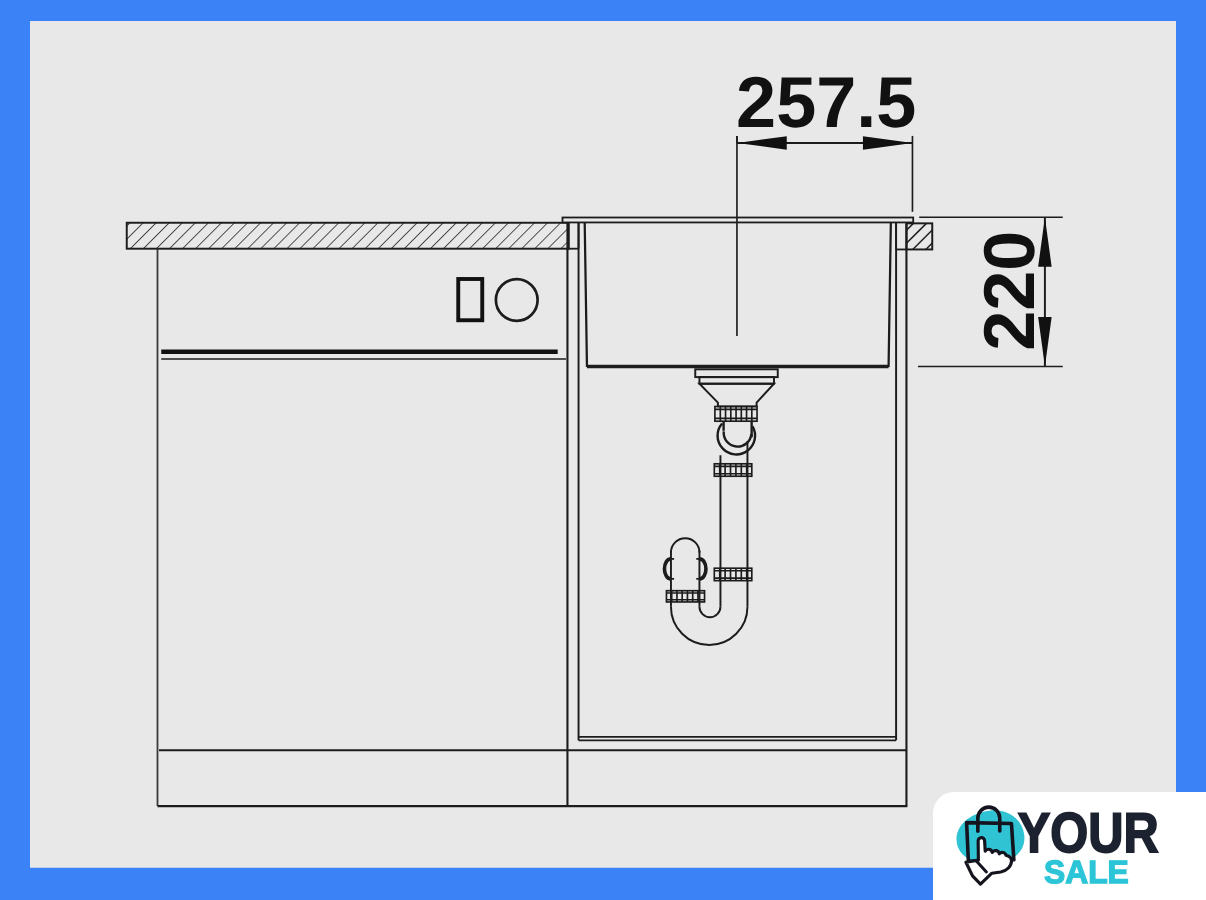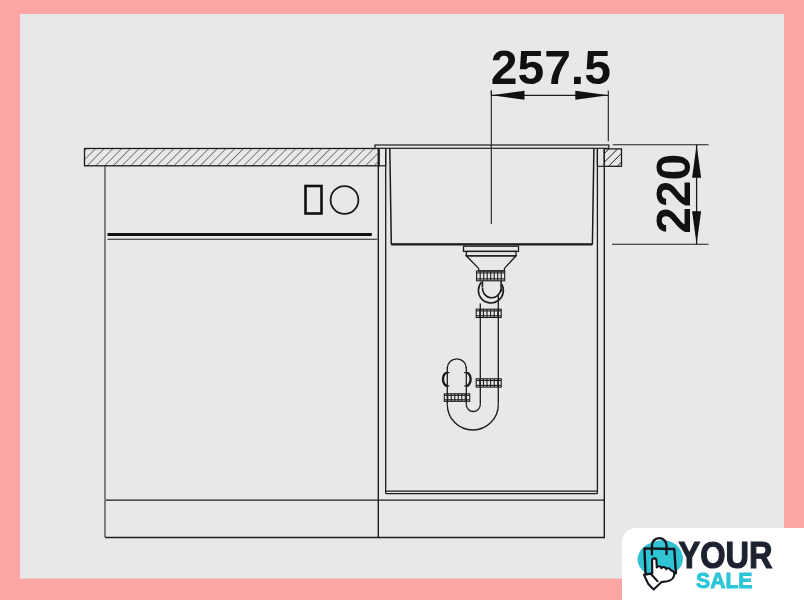--- a/index.html
+++ b/index.html
@@ -1,16 +1,16 @@
 <!DOCTYPE html>
 <html><head>
 <meta charset="utf-8">
 <style>
   html,body{margin:0;padding:0;background:#ffffff;}
-  #page{position:relative;width:804px;height:600px;background:#fca5a5;overflow:hidden;
+  #page{position:relative;width:804px;height:600px;background:#3b82f6;overflow:hidden;
         font-family:"Liberation Sans", sans-serif;}
   svg{display:block;}
 </style>
 </head>
 <body>
 <div id="page">
 <svg width="804" height="600" viewBox="0 0 804 600">
   <defs>
 
     <pattern id="hatch" width="6.15" height="6.15" patternUnits="userSpaceOnUse" patternTransform="rotate(45)">

